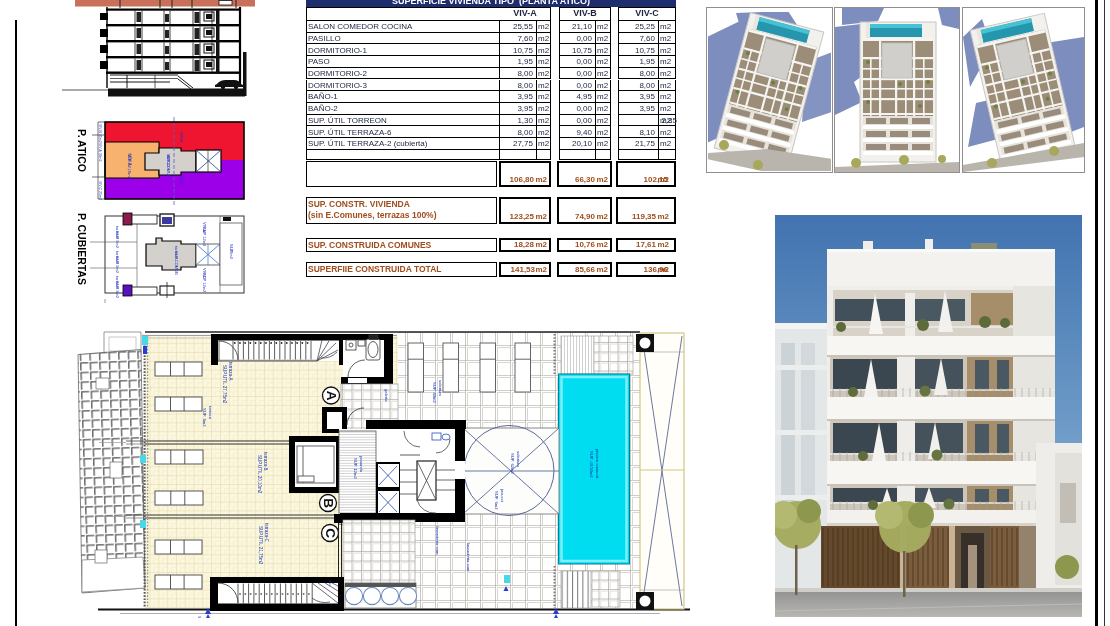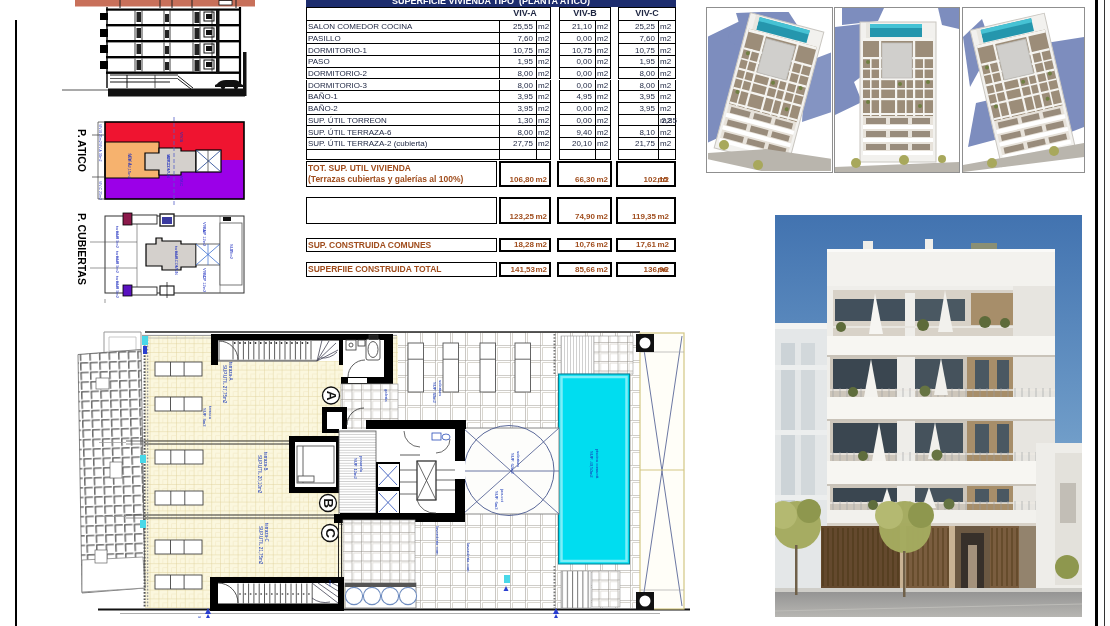--- a/index.html
+++ b/index.html
@@ -203,32 +203,32 @@
 
     <div class="abs" style="left:0;top:149.7px;width:245px;height:10.8px;border-left:1px solid #000;border-right:1px solid #000;border-bottom:1px solid #000;box-sizing:border-box;"></div>
     <div class="abs" style="left:193px;top:149.7px;width:1px;height:10.8px;background:#000;"></div>
     <div class="abs" style="left:230px;top:149.7px;width:1px;height:10.8px;background:#000;"></div>
     <div class="abs" style="left:253px;top:149.7px;width:52px;height:10.8px;border-left:1px solid #000;border-right:1px solid #000;border-bottom:1px solid #000;box-sizing:border-box;"></div>
     <div class="abs" style="left:289px;top:149.7px;width:1px;height:10.8px;background:#000;"></div>
     <div class="abs" style="left:312px;top:149.7px;width:58px;height:10.8px;border-left:1px solid #000;border-right:1px solid #000;border-bottom:1px solid #000;box-sizing:border-box;"></div>
     <div class="abs" style="left:352px;top:149.7px;width:1px;height:10.8px;background:#000;"></div>
 
     <div class="abs" style="left:0;top:160.5px;width:191px;height:26px;border:1px solid #000;box-sizing:border-box;"></div>
-    <div class="abs brown" style="left:2px;top:162.5px;width:191px;font-size:8.5px;line-height:11px;">TOT. SUP. UTIL VIVIENDA<br>(Terrazas cubiertas y galerías al 100%)</div>
     <div class="abs" style="left:193px;top:160.5px;width:52px;height:26px;border:2px solid #000;box-sizing:border-box;"></div>
     <div class="num brown" style="left:193px;top:174.5px;width:35px;">106,80</div>
     <div class="m2 brown" style="left:229.5px;top:174.5px;">m2</div>
     <div class="abs" style="left:251px;top:160.5px;width:55px;height:26px;border:2px solid #000;box-sizing:border-box;"></div>
     <div class="num brown" style="left:251px;top:174.5px;width:38px;">66,30</div>
     <div class="m2 brown" style="left:290.5px;top:174.5px;">m2</div>
     <div class="abs" style="left:310px;top:160.5px;width:60px;height:26px;border:2px solid #000;box-sizing:border-box;"></div>
     <div class="num brown" style="left:310px;top:174.5px;width:52px;">102,15</div>
     <div class="m2 brown" style="left:351.5px;top:174.5px;">m2</div>
 
     <div class="abs" style="left:0;top:197px;width:191px;height:27px;border:1px solid #000;box-sizing:border-box;"></div>
+    <div class="abs brown" style="left:2px;top:199px;width:191px;font-size:8.5px;line-height:11px;">SUP. CONSTR. VIVIENDA<br>(sin E.Comunes, terrazas 100%)</div>
     <div class="abs" style="left:193px;top:197px;width:52px;height:27px;border:2px solid #000;box-sizing:border-box;"></div>
     <div class="num brown" style="left:193px;top:212px;width:35px;">123,25</div>
     <div class="m2 brown" style="left:229.5px;top:212px;">m2</div>
     <div class="abs" style="left:251px;top:197px;width:55px;height:27px;border:2px solid #000;box-sizing:border-box;"></div>
     <div class="num brown" style="left:251px;top:212px;width:38px;">74,90</div>
     <div class="m2 brown" style="left:290.5px;top:212px;">m2</div>
     <div class="abs" style="left:310px;top:197px;width:60px;height:27px;border:2px solid #000;box-sizing:border-box;"></div>
     <div class="num brown" style="left:310px;top:212px;width:40px;">119,35</div>
     <div class="m2 brown" style="left:351.5px;top:212px;">m2</div>
 

